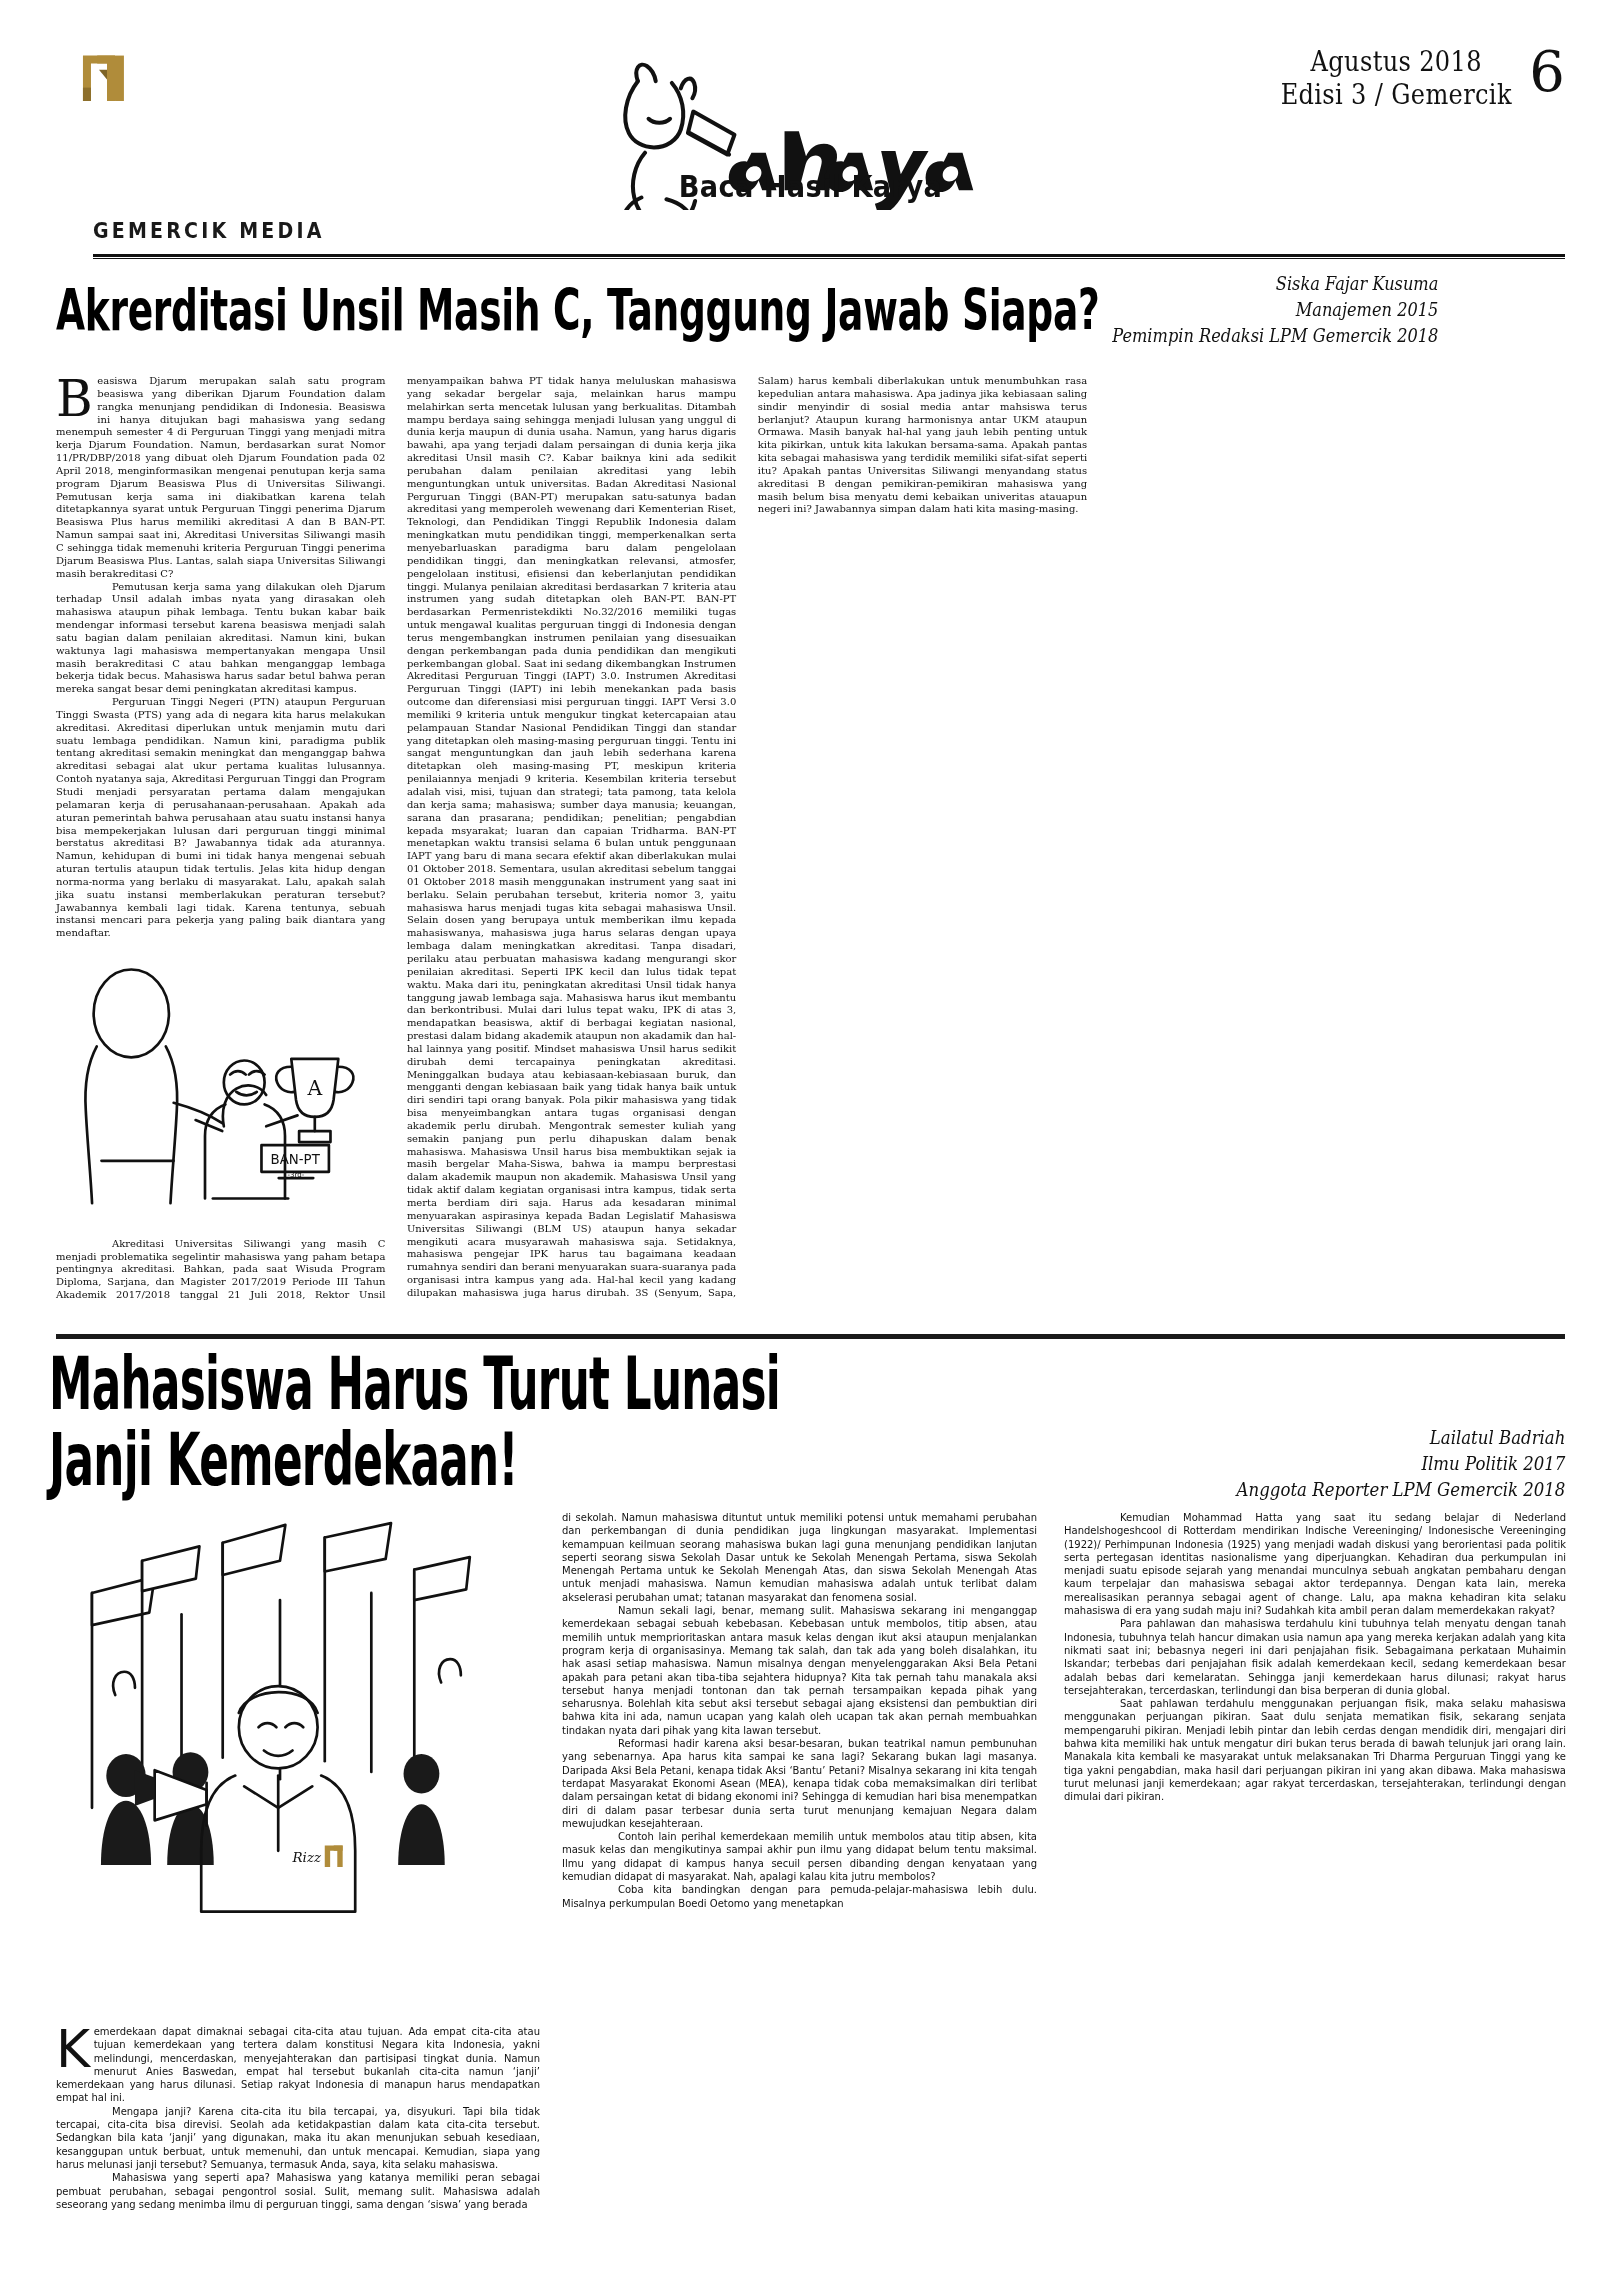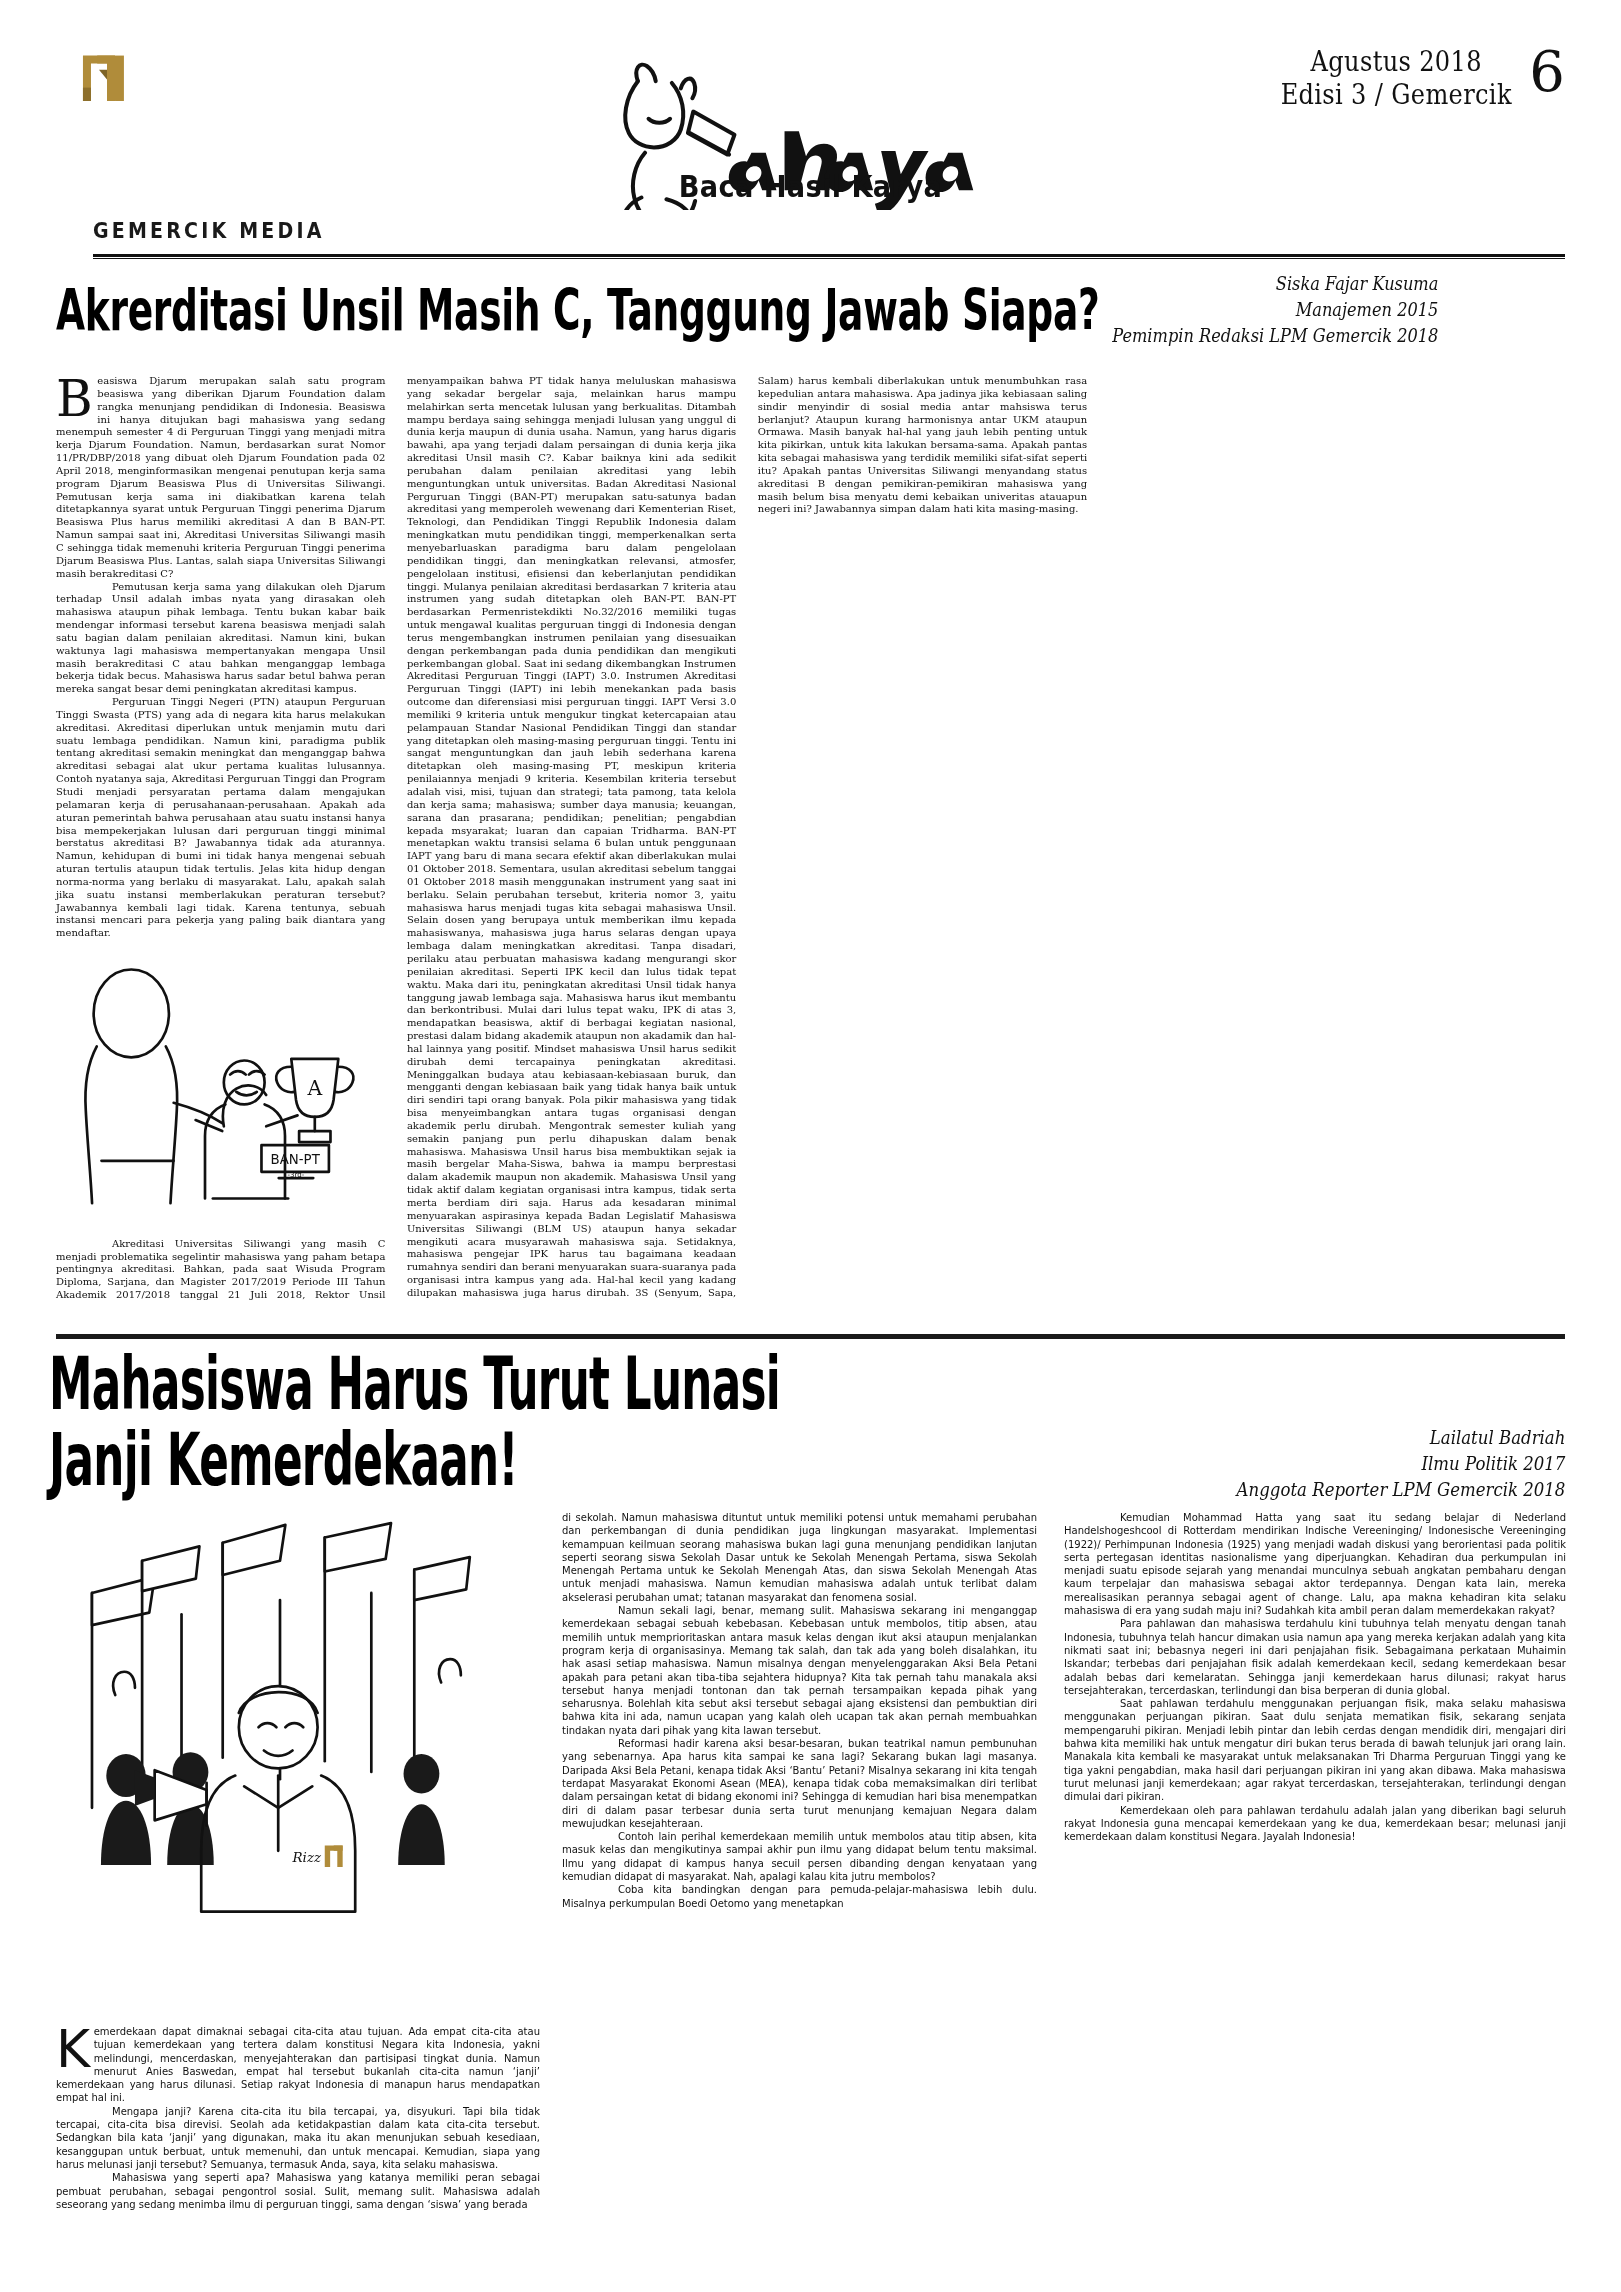--- a/index.html
+++ b/index.html
@@ -385,18 +385,17 @@
       <p>Namun sekali lagi, benar, memang sulit. Mahasiswa sekarang ini menganggap kemerdekaan sebagai sebuah kebebasan. Kebebasan untuk membolos, titip absen, atau memilih untuk memprioritaskan antara masuk kelas dengan ikut aksi ataupun menjalankan program kerja di organisasinya. Memang tak salah, dan tak ada yang boleh disalahkan, itu hak asasi setiap mahasiswa. Namun misalnya dengan menyelenggarakan Aksi Bela Petani apakah para petani akan tiba-tiba sejahtera hidupnya? Kita tak pernah tahu manakala aksi tersebut hanya menjadi tontonan dan tak pernah tersampaikan kepada pihak yang seharusnya. Bolehlah kita sebut aksi tersebut sebagai ajang eksistensi dan pembuktian diri bahwa kita ini ada, namun ucapan yang kalah oleh ucapan tak akan pernah membuahkan tindakan nyata dari pihak yang kita lawan tersebut.</p>
       <p>Reformasi hadir karena aksi besar-besaran, bukan teatrikal namun pembunuhan yang sebenarnya. Apa harus kita sampai ke sana lagi? Sekarang bukan lagi masanya. Daripada Aksi Bela Petani, kenapa tidak Aksi ‘Bantu’ Petani? Misalnya sekarang ini kita tengah terdapat Masyarakat Ekonomi Asean (MEA), kenapa tidak coba memaksimalkan diri terlibat dalam persaingan ketat di bidang ekonomi ini? Sehingga di kemudian hari bisa menempatkan diri di dalam pasar terbesar dunia serta turut menunjang kemajuan Negara dalam mewujudkan kesejahteraan.</p>
       <p>Contoh lain perihal kemerdekaan memilih untuk membolos atau titip absen, kita masuk kelas dan mengikutinya sampai akhir pun ilmu yang didapat belum tentu maksimal. Ilmu yang didapat di kampus hanya secuil persen dibanding dengan kenyataan yang kemudian didapat di masyarakat. Nah, apalagi kalau kita jutru membolos?</p>
       <p>Coba kita bandingkan dengan para pemuda-pelajar-mahasiswa lebih dulu. Misalnya perkumpulan Boedi Oetomo yang menetapkan</p>
     </div>
 
     <div class="a2-col3">
       <p>Kemudian Mohammad Hatta yang saat itu sedang belajar di Nederland Handelshogeshcool di Rotterdam mendirikan Indische Vereeninging/ Indonesische Vereeninging (1922)/ Perhimpunan Indonesia (1925) yang menjadi wadah diskusi yang berorientasi pada politik serta pertegasan identitas nasionalisme yang diperjuangkan. Kehadiran dua perkumpulan ini menjadi suatu episode sejarah yang menandai munculnya sebuah angkatan pembaharu dengan kaum terpelajar dan mahasiswa sebagai aktor terdepannya. Dengan kata lain, mereka merealisasikan perannya sebagai agent of change. Lalu, apa makna kehadiran kita selaku mahasiswa di era yang sudah maju ini? Sudahkah kita ambil peran dalam memerdekakan rakyat?</p>
       <p>Para pahlawan dan mahasiswa terdahulu kini tubuhnya telah menyatu dengan tanah Indonesia, tubuhnya telah hancur dimakan usia namun apa yang mereka kerjakan adalah yang kita nikmati saat ini; bebasnya negeri ini dari penjajahan fisik. Sebagaimana perkataan Muhaimin Iskandar; terbebas dari penjajahan fisik adalah kemerdekaan kecil, sedang kemerdekaan besar adalah bebas dari kemelaratan. Sehingga janji kemerdekaan harus dilunasi; rakyat harus tersejahterakan, tercerdaskan, terlindungi dan bisa berperan di dunia global.</p>
       <p>Saat pahlawan terdahulu menggunakan perjuangan fisik, maka selaku mahasiswa menggunakan perjuangan pikiran. Saat dulu senjata mematikan fisik, sekarang senjata mempengaruhi pikiran. Menjadi lebih pintar dan lebih cerdas dengan mendidik diri, mengajari diri bahwa kita memiliki hak untuk mengatur diri bukan terus berada di bawah telunjuk jari orang lain. Manakala kita kembali ke masyarakat untuk melaksanakan Tri Dharma Perguruan Tinggi yang ke tiga yakni pengabdian, maka hasil dari perjuangan pikiran ini yang akan dibawa. Maka mahasiswa turut melunasi janji kemerdekaan; agar rakyat tercerdaskan, tersejahterakan, terlindungi dengan dimulai dari pikiran.</p>
-      <p>Kemerdekaan oleh para pahlawan terdahulu adalah jalan yang diberikan bagi seluruh rakyat Indonesia guna mencapai kemerdekaan yang ke dua, kemerdekaan besar; melunasi janji kemerdekaan dalam konstitusi Negara. Jayalah Indonesia!</p>
     </div>
   </div>
 
 </div>
 
 
 </body></html>

